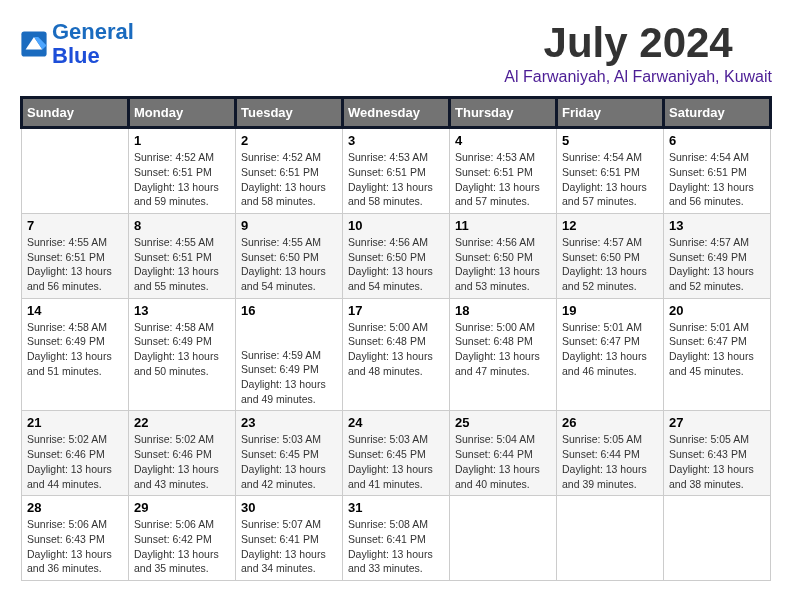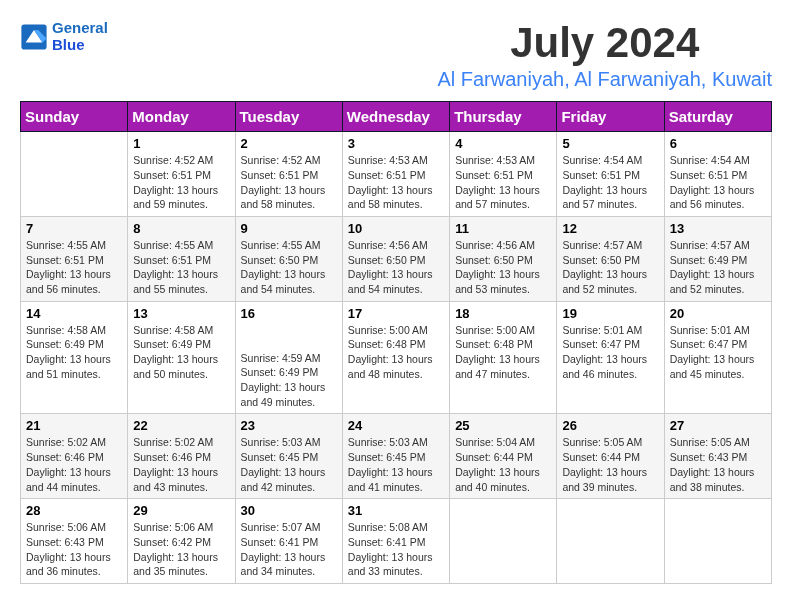--- a/index.html
+++ b/index.html
@@ -14,21 +14,21 @@
       display: flex;
       justify-content: space-between;
       align-items: flex-start;
       margin-bottom: 10px;
     }
     .logo {
       display: flex;
       align-items: center;
     }
     .logo-text {
-      font-size: 15px;
+      font-size: 22px;
       font-weight: bold;
       color: #333;
       line-height: 1.1;
     }
     .logo-text span {
       color: #1a6bbf;
     }
     .logo-icon {
       width: 28px;
       height: 28px;
@@ -37,37 +37,37 @@
     .title-area {
       text-align: center;
     }
     .month-title {
       font-size: 42px;
       font-weight: bold;
       color: #333;
       line-height: 1.1;
     }
     .location-title {
-      font-size: 20px;
-      color: #3b82f6;
+      font-size: 16px;
+      color: #4c1d95;
       margin-top: 2px;
     }
     table {
       width: 100%;
       border-collapse: collapse;
       font-size: 11px;
     }
     thead tr th {
-      background-color: #a21caf;
+      background-color: #737373;
       color: #fff;
       padding: 6px 4px;
       text-align: left;
-      font-size: 15px;
+      font-size: 13px;
       font-weight: bold;
-      border: 1px solid #0f172a;
+      border: 3px solid #0f172a;
     }
     tbody tr td {
       border: 1px solid #ccc;
       vertical-align: top;
       padding: 4px 5px;
       height: 80px;
       width: 107px;
     }
     tbody tr:nth-child(even) {
       background-color: #f5f5f5;

